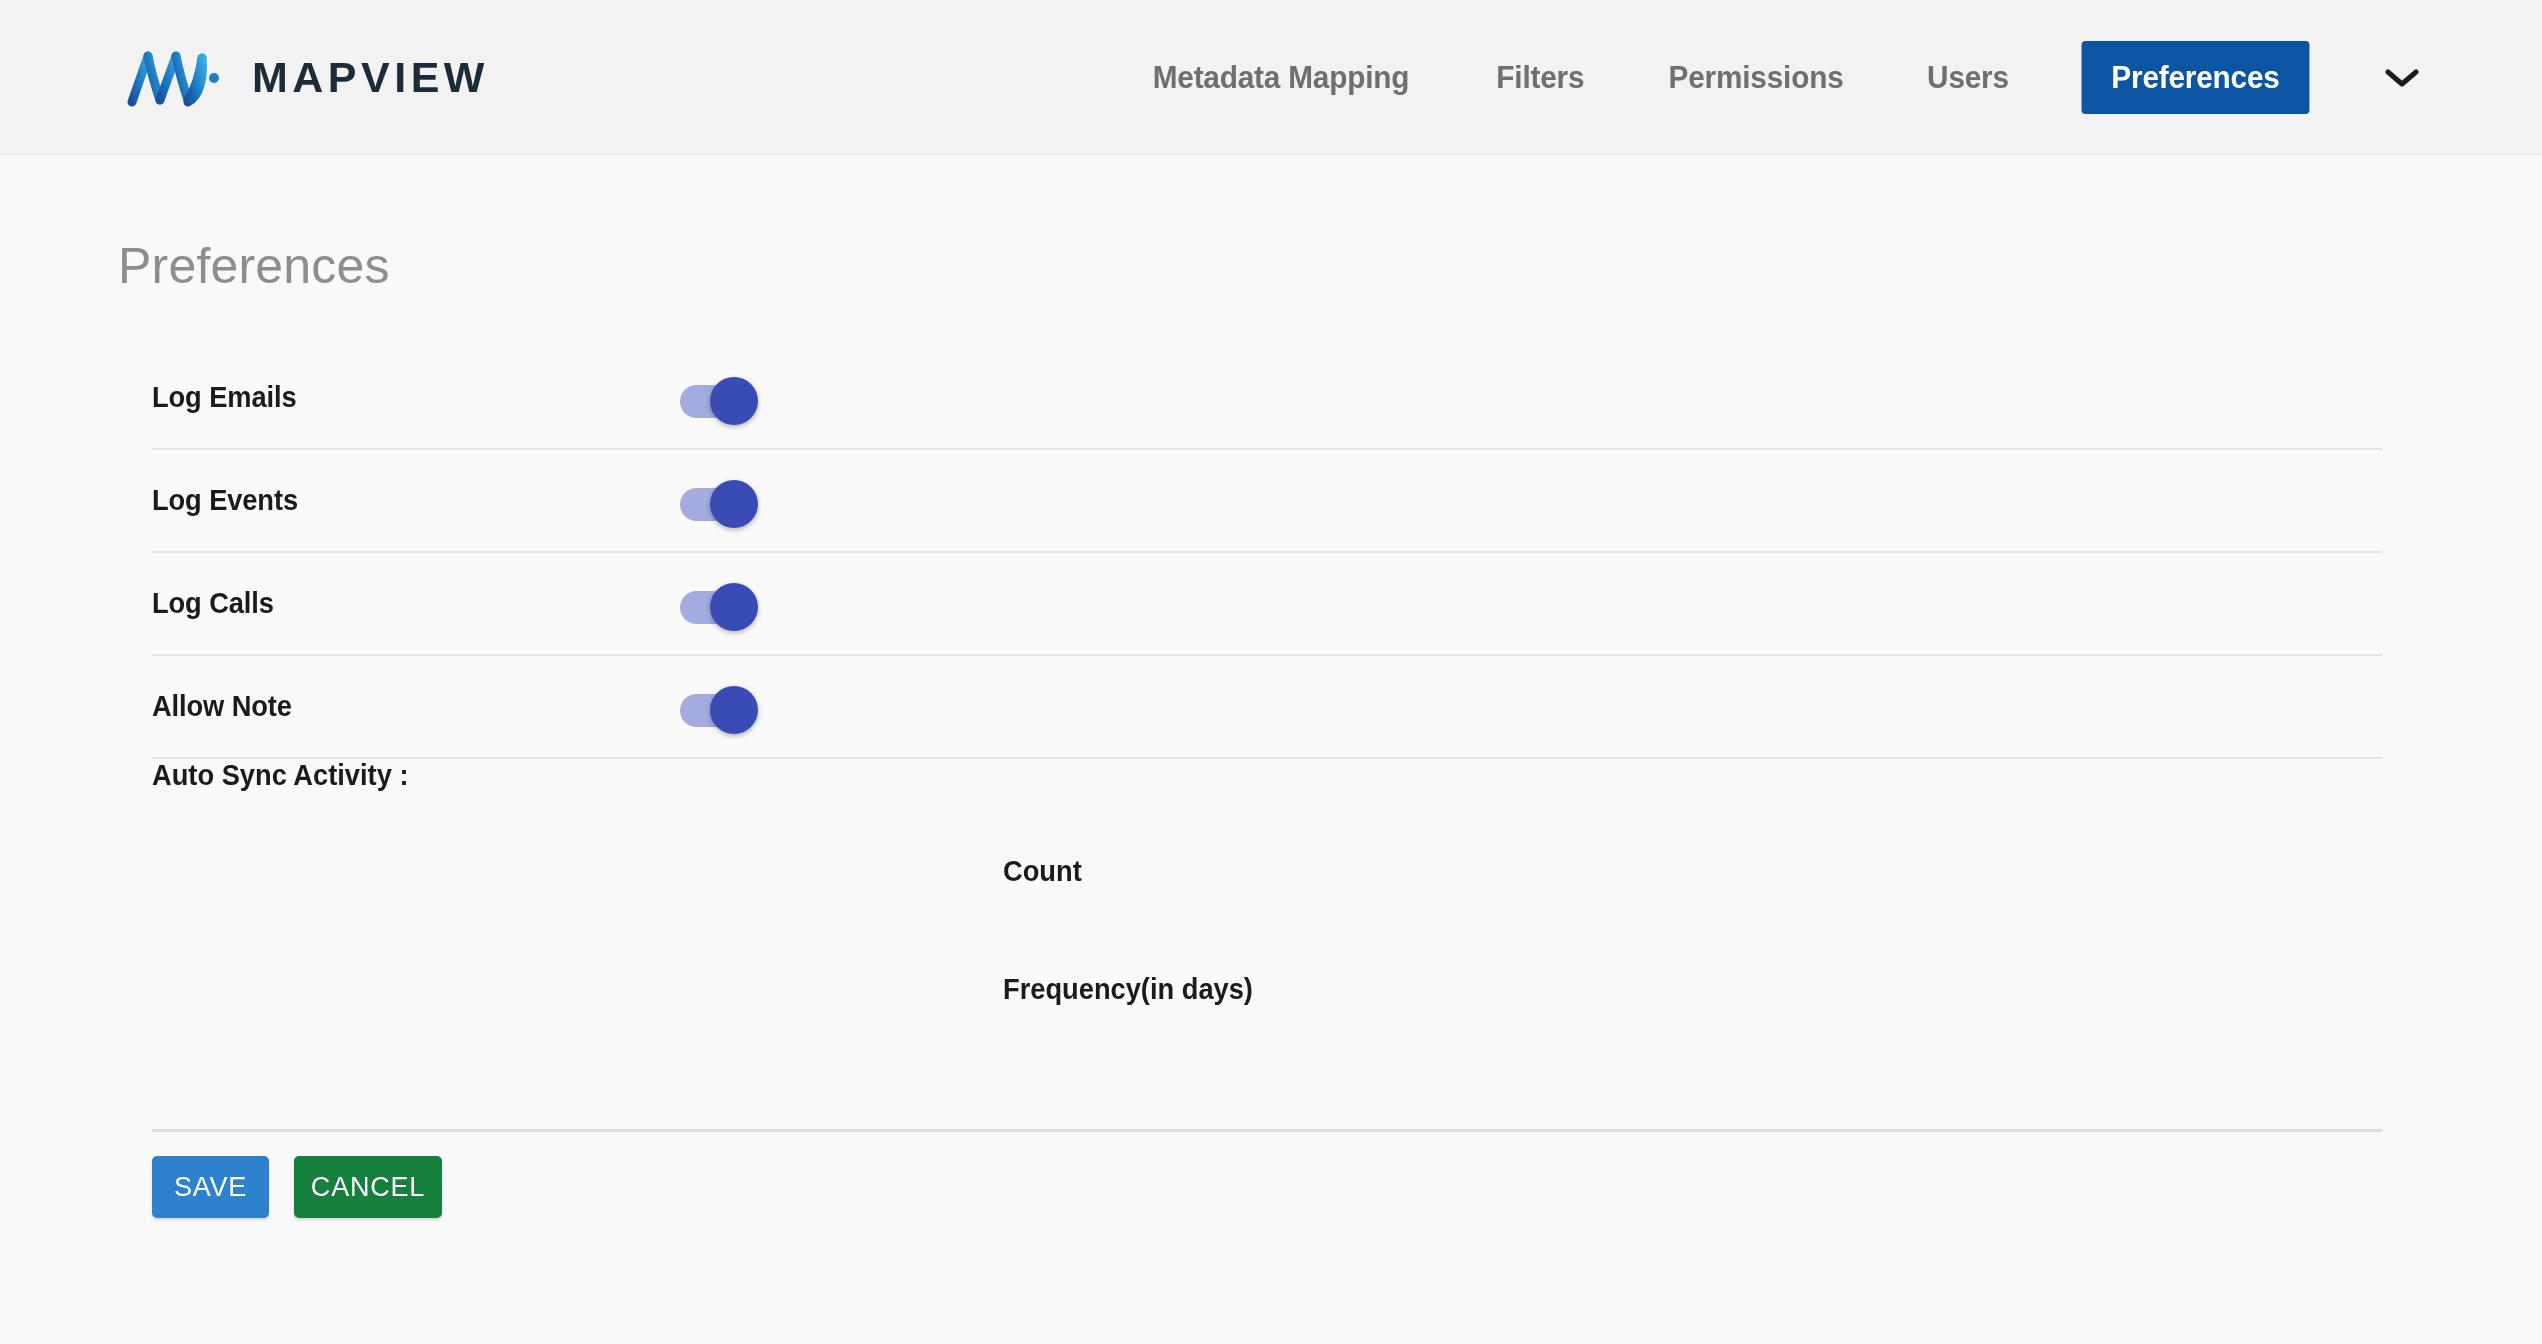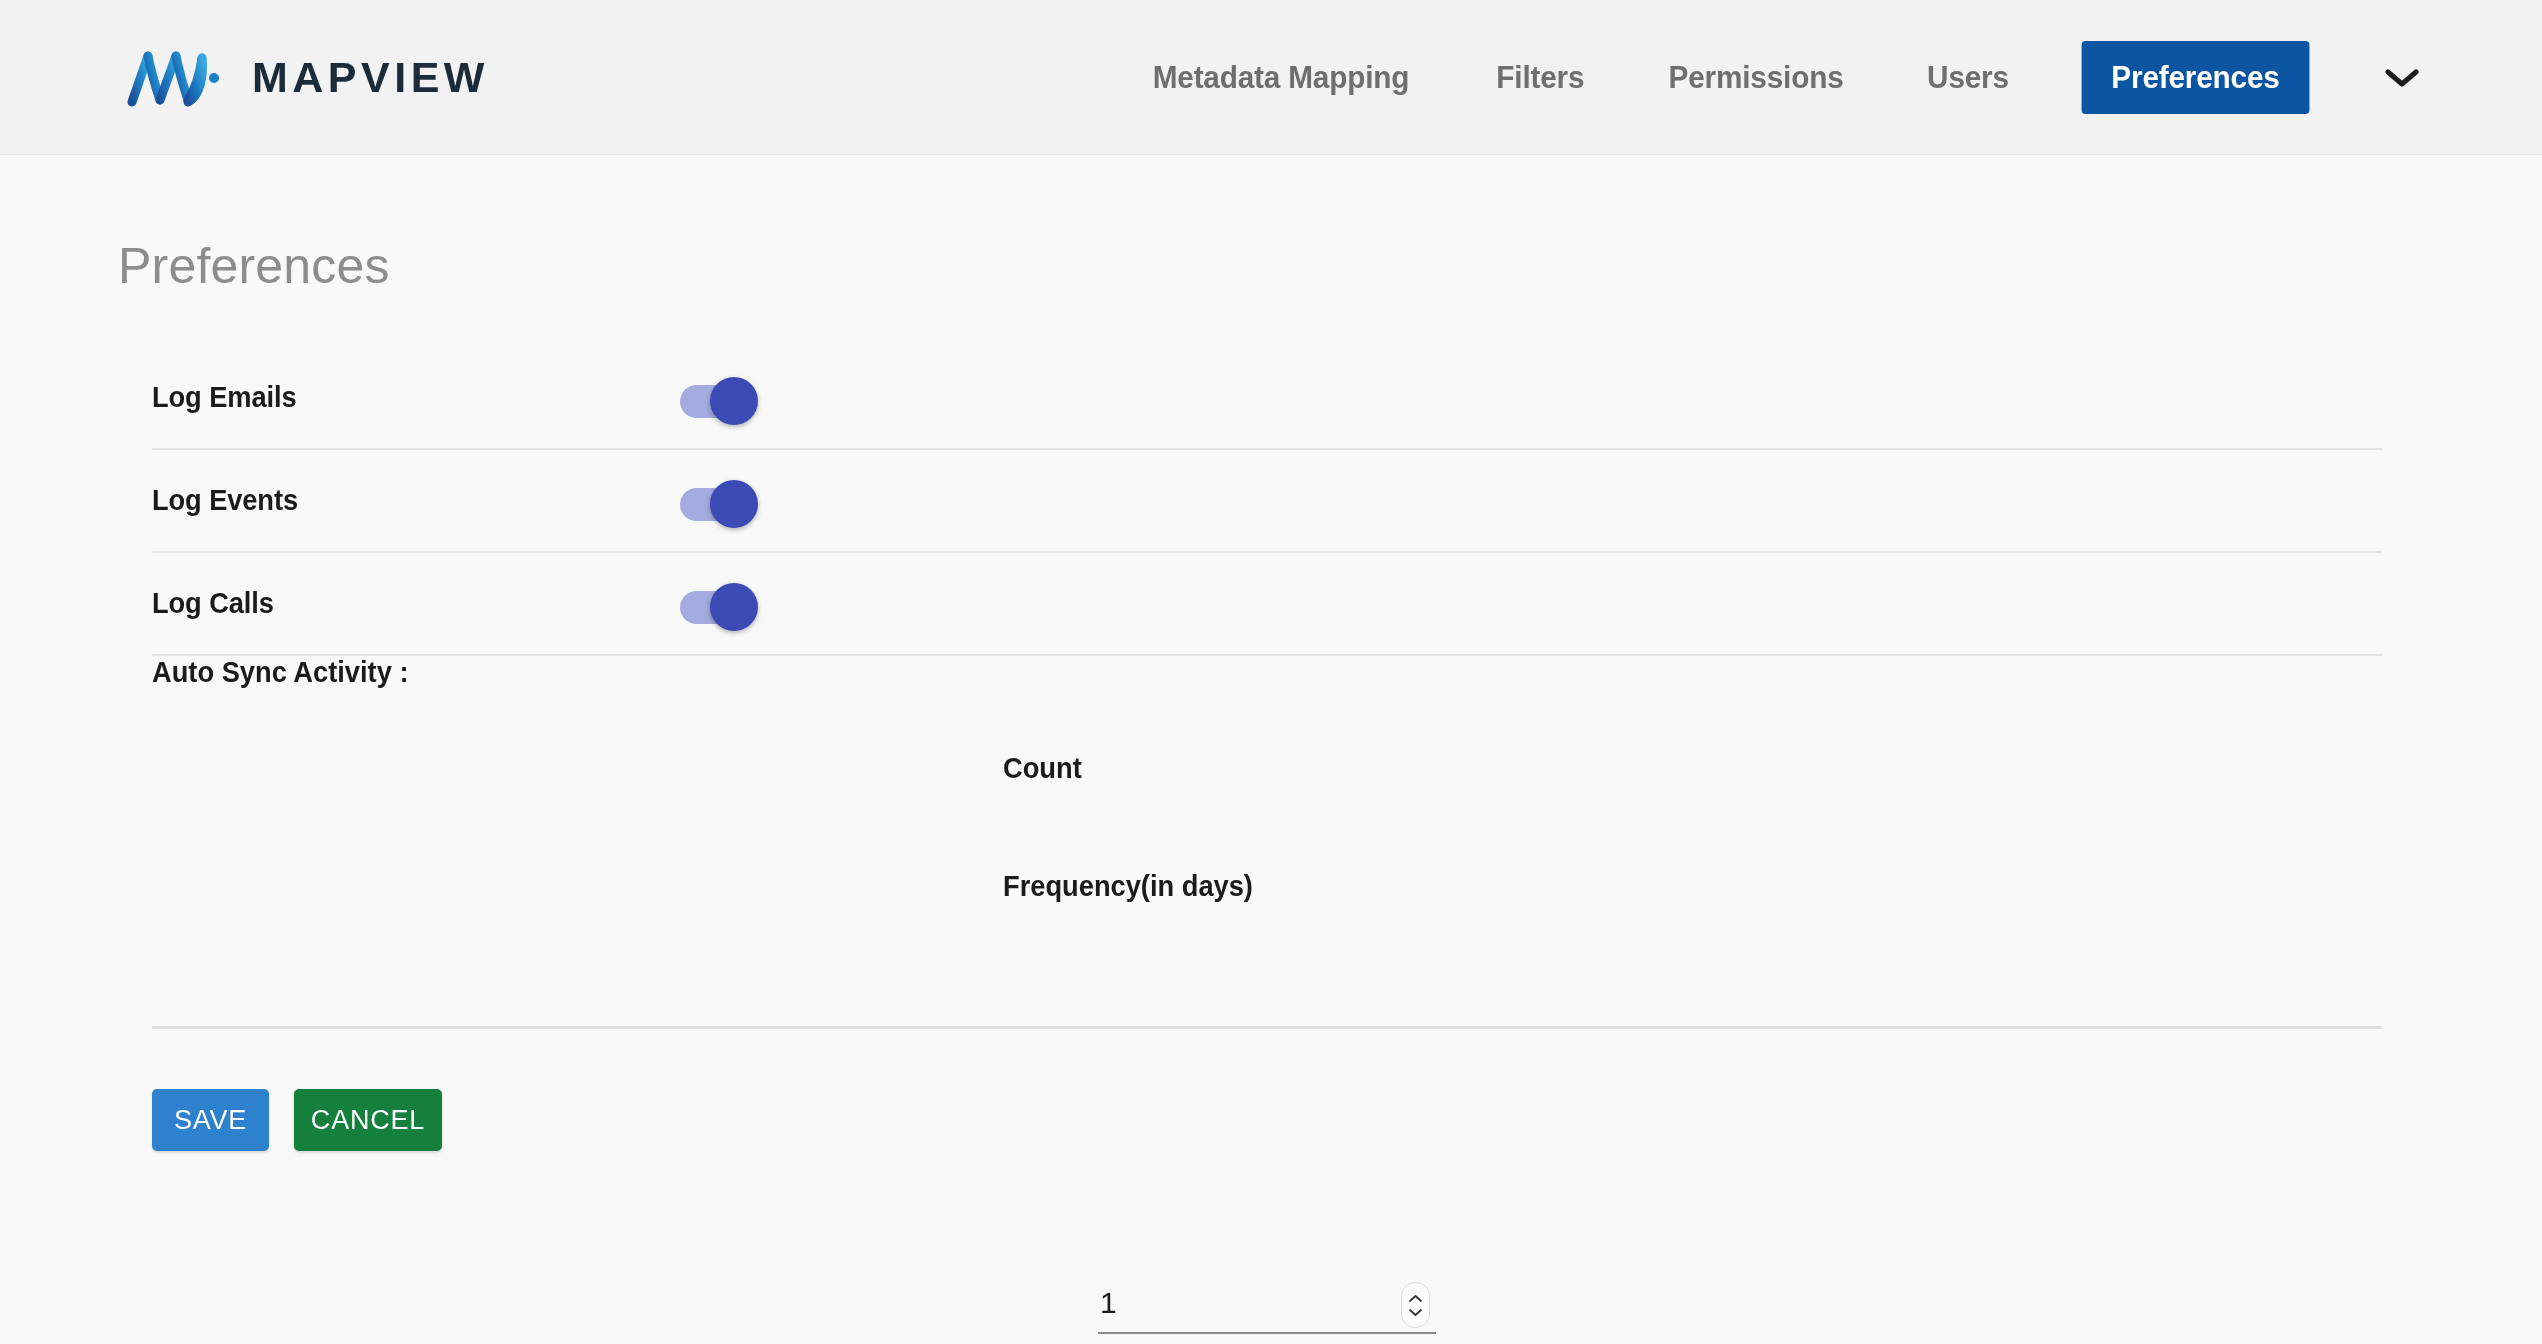--- a/index.html
+++ b/index.html
@@ -224,21 +224,21 @@
   .form-divider {
     height: 0;
     border-top: 3px solid #dedede;
     margin-top: 38px;
   }
 
   .actions {
     display: flex;
     align-items: flex-start;
     gap: 25px;
-    padding-top: 60px;
+    padding-top: 24px;
   }
   .btn {
     border: none;
     border-radius: 5px;
     font-family: "Liberation Sans", sans-serif;
     font-size: 27px;
     font-weight: 400;
     letter-spacing: 0.8px;
     color: #ffffff;
     padding: 0;
@@ -321,20 +321,27 @@
     </div>
 
     <div class="pref-row">
       <span class="pref-label">Log Calls</span>
       <span class="toggle">
         <span class="track"></span>
         <span class="thumb"></span>
       </span>
     </div>
 
+    <div class="pref-row">
+      <span class="pref-label">Allow Note</span>
+      <span class="toggle">
+        <span class="track"></span>
+        <span class="thumb"></span>
+      </span>
+    </div>
 
     <div class="section-row">
       <span class="section-label">Auto Sync Activity :</span>
     </div>
 
     <div class="field-row">
       <span class="field-label">Count</span>
       <span class="number-field">
         <input type="number" value="1" style="">
         <span class="spinner">

